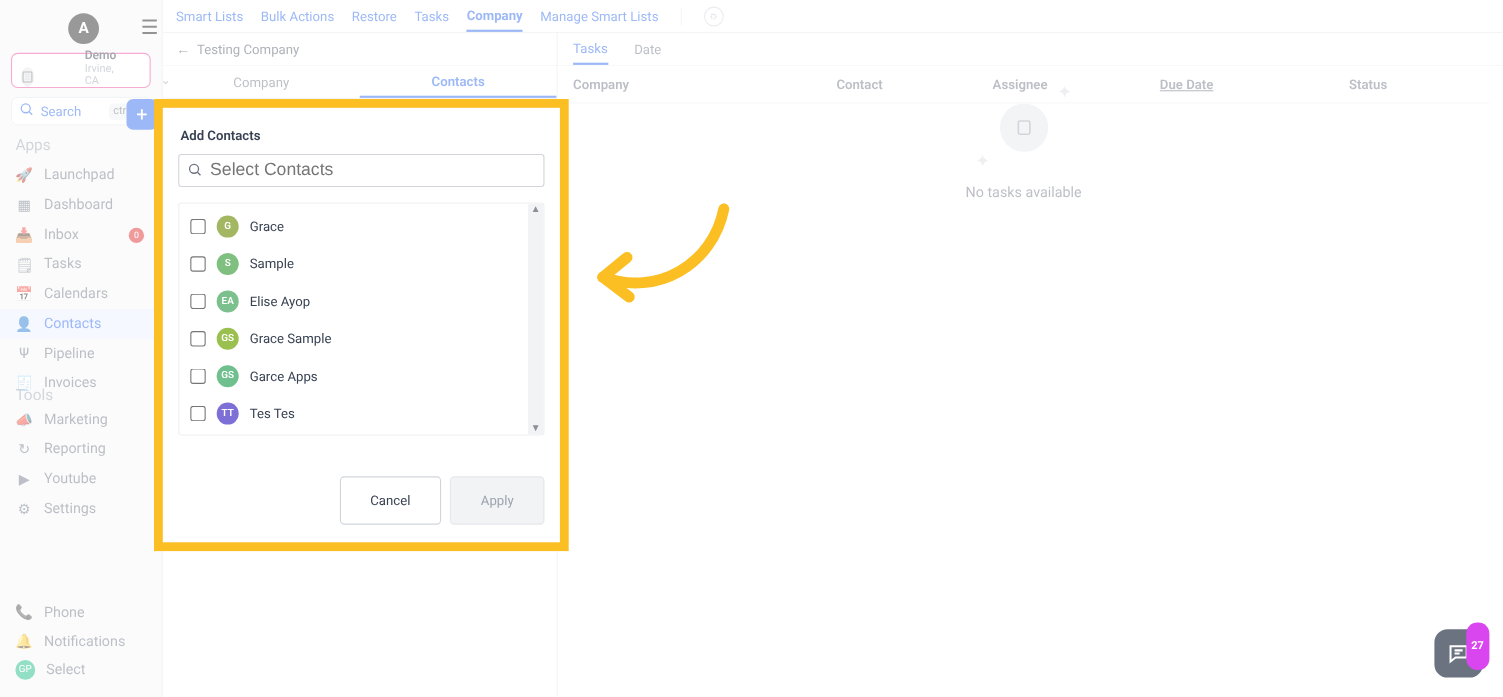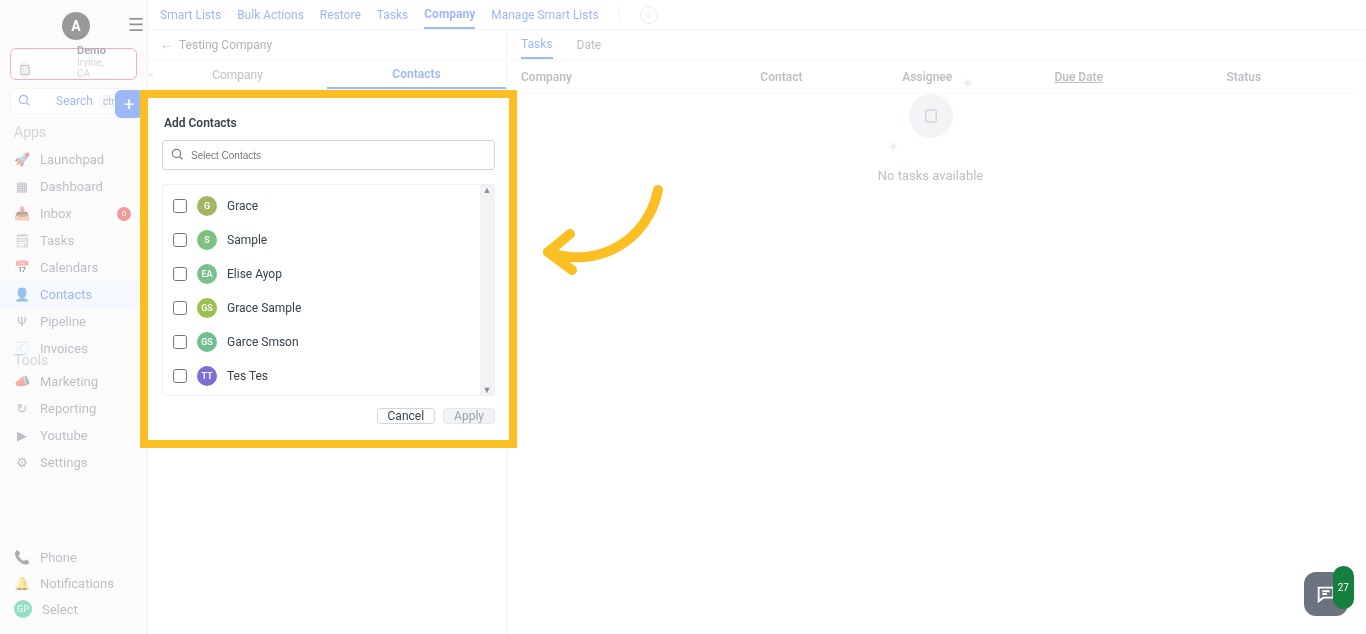--- a/index.html
+++ b/index.html
@@ -25,21 +25,21 @@
     z-index:1;
     display:flex; flex-direction:column;
   }
   .avatar-top { position:absolute; left:62px; top:12px; width:28px; height:28px; border-radius:50%; background:#1e1e1e; color:#fff; display:flex; align-items:center; justify-content:center; font-weight:700; font-size:14px;}
   .account-box { position:absolute; left:10px; top:48px; right:10px; height:32px; border:1px solid #ec4899; border-radius:6px; background:#fff; display:flex; align-items:flex-end; padding:0 8px; font-size:11px;gap:40px; }
   .account-box .ico { width:18px; height:18px; border-radius:50%; background:#e5e7eb; margin-right:6px; display:flex; align-items:center; justify-content:center; color:#777;}
   .account-box .col { display:flex; flex-direction:column; line-height:1.1; }
   .account-box .name { color:#374151; font-weight:600; }
   .account-box .sub { color:#9ca3af; font-size:10px; }
   .account-box .chev { margin-left:auto; color:#9ca3af; }
-  .search-row { position:absolute; left:10px; top:88px; right:10px; height:26px; display:flex; align-items:center; gap:6px; border:1px solid #e5e7eb; border-radius:6px; padding:0 6px; background:#fff;text-align:right;}
+  .search-row { position:absolute; left:10px; top:88px; right:10px; height:26px; display:flex; align-items:center; gap:6px; border:1px solid #e5e7eb; border-radius:6px; padding:0 6px; background:#fff;}
   .search-row .sico { color:#2563eb; }
   .search-row .stxt { color:#2563eb; font-size:12px; flex:1;}
   .search-row .kbd { font-size:10px; background:#eef0f3; border-radius:4px; padding:2px 4px; color:#6b7280;}
   .section-label { font-size:14px; color:#9ca3af; padding:0 14px; }
   .nav { position:absolute; left:0; top:120px; right:0; }
   .nav .section-label { margin:4px 0 6px; }
   .nav-item { display:flex; align-items:center; gap:10px; height:27px; padding:0 14px; color:#6b7280; cursor:pointer; position:relative;}
   .nav-item.active { background:#e9efff; color:#2563eb;}
   .nav-item .nico { width:16px; text-align:center; color:inherit; }
   .nav-item .badge { width:14px; height:14px; border-radius:50%; background:#d22; color:#fff; font-size:8px; display:flex; align-items:center; justify-content:center; position:absolute; right:16px;}
@@ -73,40 +73,40 @@
   .rheader .col1{ width:200px;} .rheader .col2{ width:150px; margin-left:50px;} .rheader .col3{ width:150px;} .rheader .col4{ width:150px; margin-left:10px;text-decoration:underline;} .rheader .col5{ width:120px; margin-left:30px;}
   .empty { display:flex; flex-direction:column; align-items:center; justify-content:flex-start; height:280px; color:#6b7280;}
   .empty .circle { width:44px; height:44px; border-radius:50%; background:#e5e7eb; display:flex; align-items:center; justify-content:center; margin-bottom:30px; position:relative;}
   .empty .sparkle { position:absolute; color:#d8dbe0; font-size:16px;}
   .empty .sp1{ top:-20px; right:-22px;} .empty .sp2{ bottom:-18px; left:-22px;}
   
   .modal-wrap { position:absolute; left:140px; top:90px; width:377px; background:#fff; border:8px solid #fbbf24; z-index:5; padding:10px 8px 10px 8px;}
   .modal-inner { background:#fff; padding:4px 6px 6px 6px;}
   .modal-title { font-size:12px; color:#374151; font-weight:600; padding:4px 2px 10px;}
   .search-contacts { position:relative; }
-  .search-contacts input { width:100%; height:30px; border:1px solid #d1d5db; border-radius:3px; padding:0 6px 0 28px; font-size:10px; color:#8b5cf6; outline:none;}
+  .search-contacts input { width:100%; height:30px; border:1px solid #d1d5db; border-radius:3px; padding:0 6px 0 28px; font-size:16px; color:#8b5cf6; outline:none;}
   .search-contacts .sico { position:absolute; left:8px; top:7px; color:#6b7280;}
   .contacts-list { margin-top:14px; border:1px solid #eef0f3; border-radius:3px; max-height:212px; overflow:hidden; position:relative;}
   .contacts-scroll { position:absolute; right:0; top:0; width:14px; height:100%; background:#f2f3f5;}
   .contacts-scroll .up,.contacts-scroll .down{ position:absolute; left:0; right:0; text-align:center; font-size:9px; color:#8a8f98;}
   .contacts-scroll .up{top:0;} .contacts-scroll .down{bottom:0;}
   .clist { padding:4px 0;}
   .crow { display:flex; align-items:center; height:34px; padding:0 10px; gap:10px;}
   .crow input[type=checkbox]{ width:14px; height:14px; accent-color:#2563eb; cursor:pointer;}
   .cavatar { width:20px; height:20px; border-radius:50%; color:#fff; font-size:9px; font-weight:600; display:flex; align-items:center; justify-content:center;}
   .cname { font-size:12px; color:#374151;}
   .modal-footer { display:flex; justify-content:flex-end; gap:8px; padding-top:12px;}
-  .btn { height:16px; padding:0 10px; border-radius:4px; font-size:12px; cursor:pointer; display:flex; align-items:center;}
+  .btn { height:44px; padding:0 27px; border-radius:4px; font-size:12px; cursor:pointer; display:flex; align-items:center;margin-top:25px;}
   .btn-cancel { background:#fff; border:1px solid #d1d5db; color:#374151;}
   .btn-apply { background:#f2f3f5; border:1px solid #e5e7eb; color:#9ca3af; cursor:not-allowed;}
   
   .arrow { position:absolute; left:528px; top:180px; z-index:6; pointer-events:none;}
   
   .chat-fab { position:absolute; right:18px; bottom:18px; width:44px; height:44px; border-radius:12px; background:#6b7280; display:flex; align-items:center; justify-content:center; z-index:6;}
-  .chat-fab .badge { position:absolute; top:-6px; right:-6px; background:#15803d; color:#fff; font-size:10px; border-radius:10px; padding:16px 5px; font-weight:400;}
+  .chat-fab .badge { position:absolute; top:-6px; right:-6px; background:#d946ef; color:#fff; font-size:10px; border-radius:10px; padding:16px 5px; font-weight:700;}
 </style>
 </head>
 <body>
 
 <div class="sidebar">
   <div class="avatar-top">A</div>
   <div class="account-box">
     <span class="ico">
       <svg width="12" height="12" viewBox="0 0 24 24" fill="none" stroke="currentColor" stroke-width="2">
           <rect x="4" y="3" width="16" height="18" rx="1"></rect>
@@ -287,21 +287,21 @@
             <span class="cname">Elise Ayop</span>
           </div>
           <div class="crow">
             <input type="checkbox" style="">
             <span class="cavatar" style="background:#9ac04f">GS</span>
             <span class="cname">Grace Sample</span>
           </div>
           <div class="crow">
             <input type="checkbox" style="">
             <span class="cavatar" style="background:#6fc08e">GS</span>
-            <span class="cname">Garce Smson</span>
+            <span class="cname">Garce Apps</span>
           </div>
           <div class="crow">
             <input type="checkbox" style="">
             <span class="cavatar" style="background:#7c6fd6">TT</span>
             <span class="cname">Tes Tes</span>
           </div>
         </div>
     </div>
     <div class="modal-footer">
       <div class="btn btn-cancel">Cancel</div>

